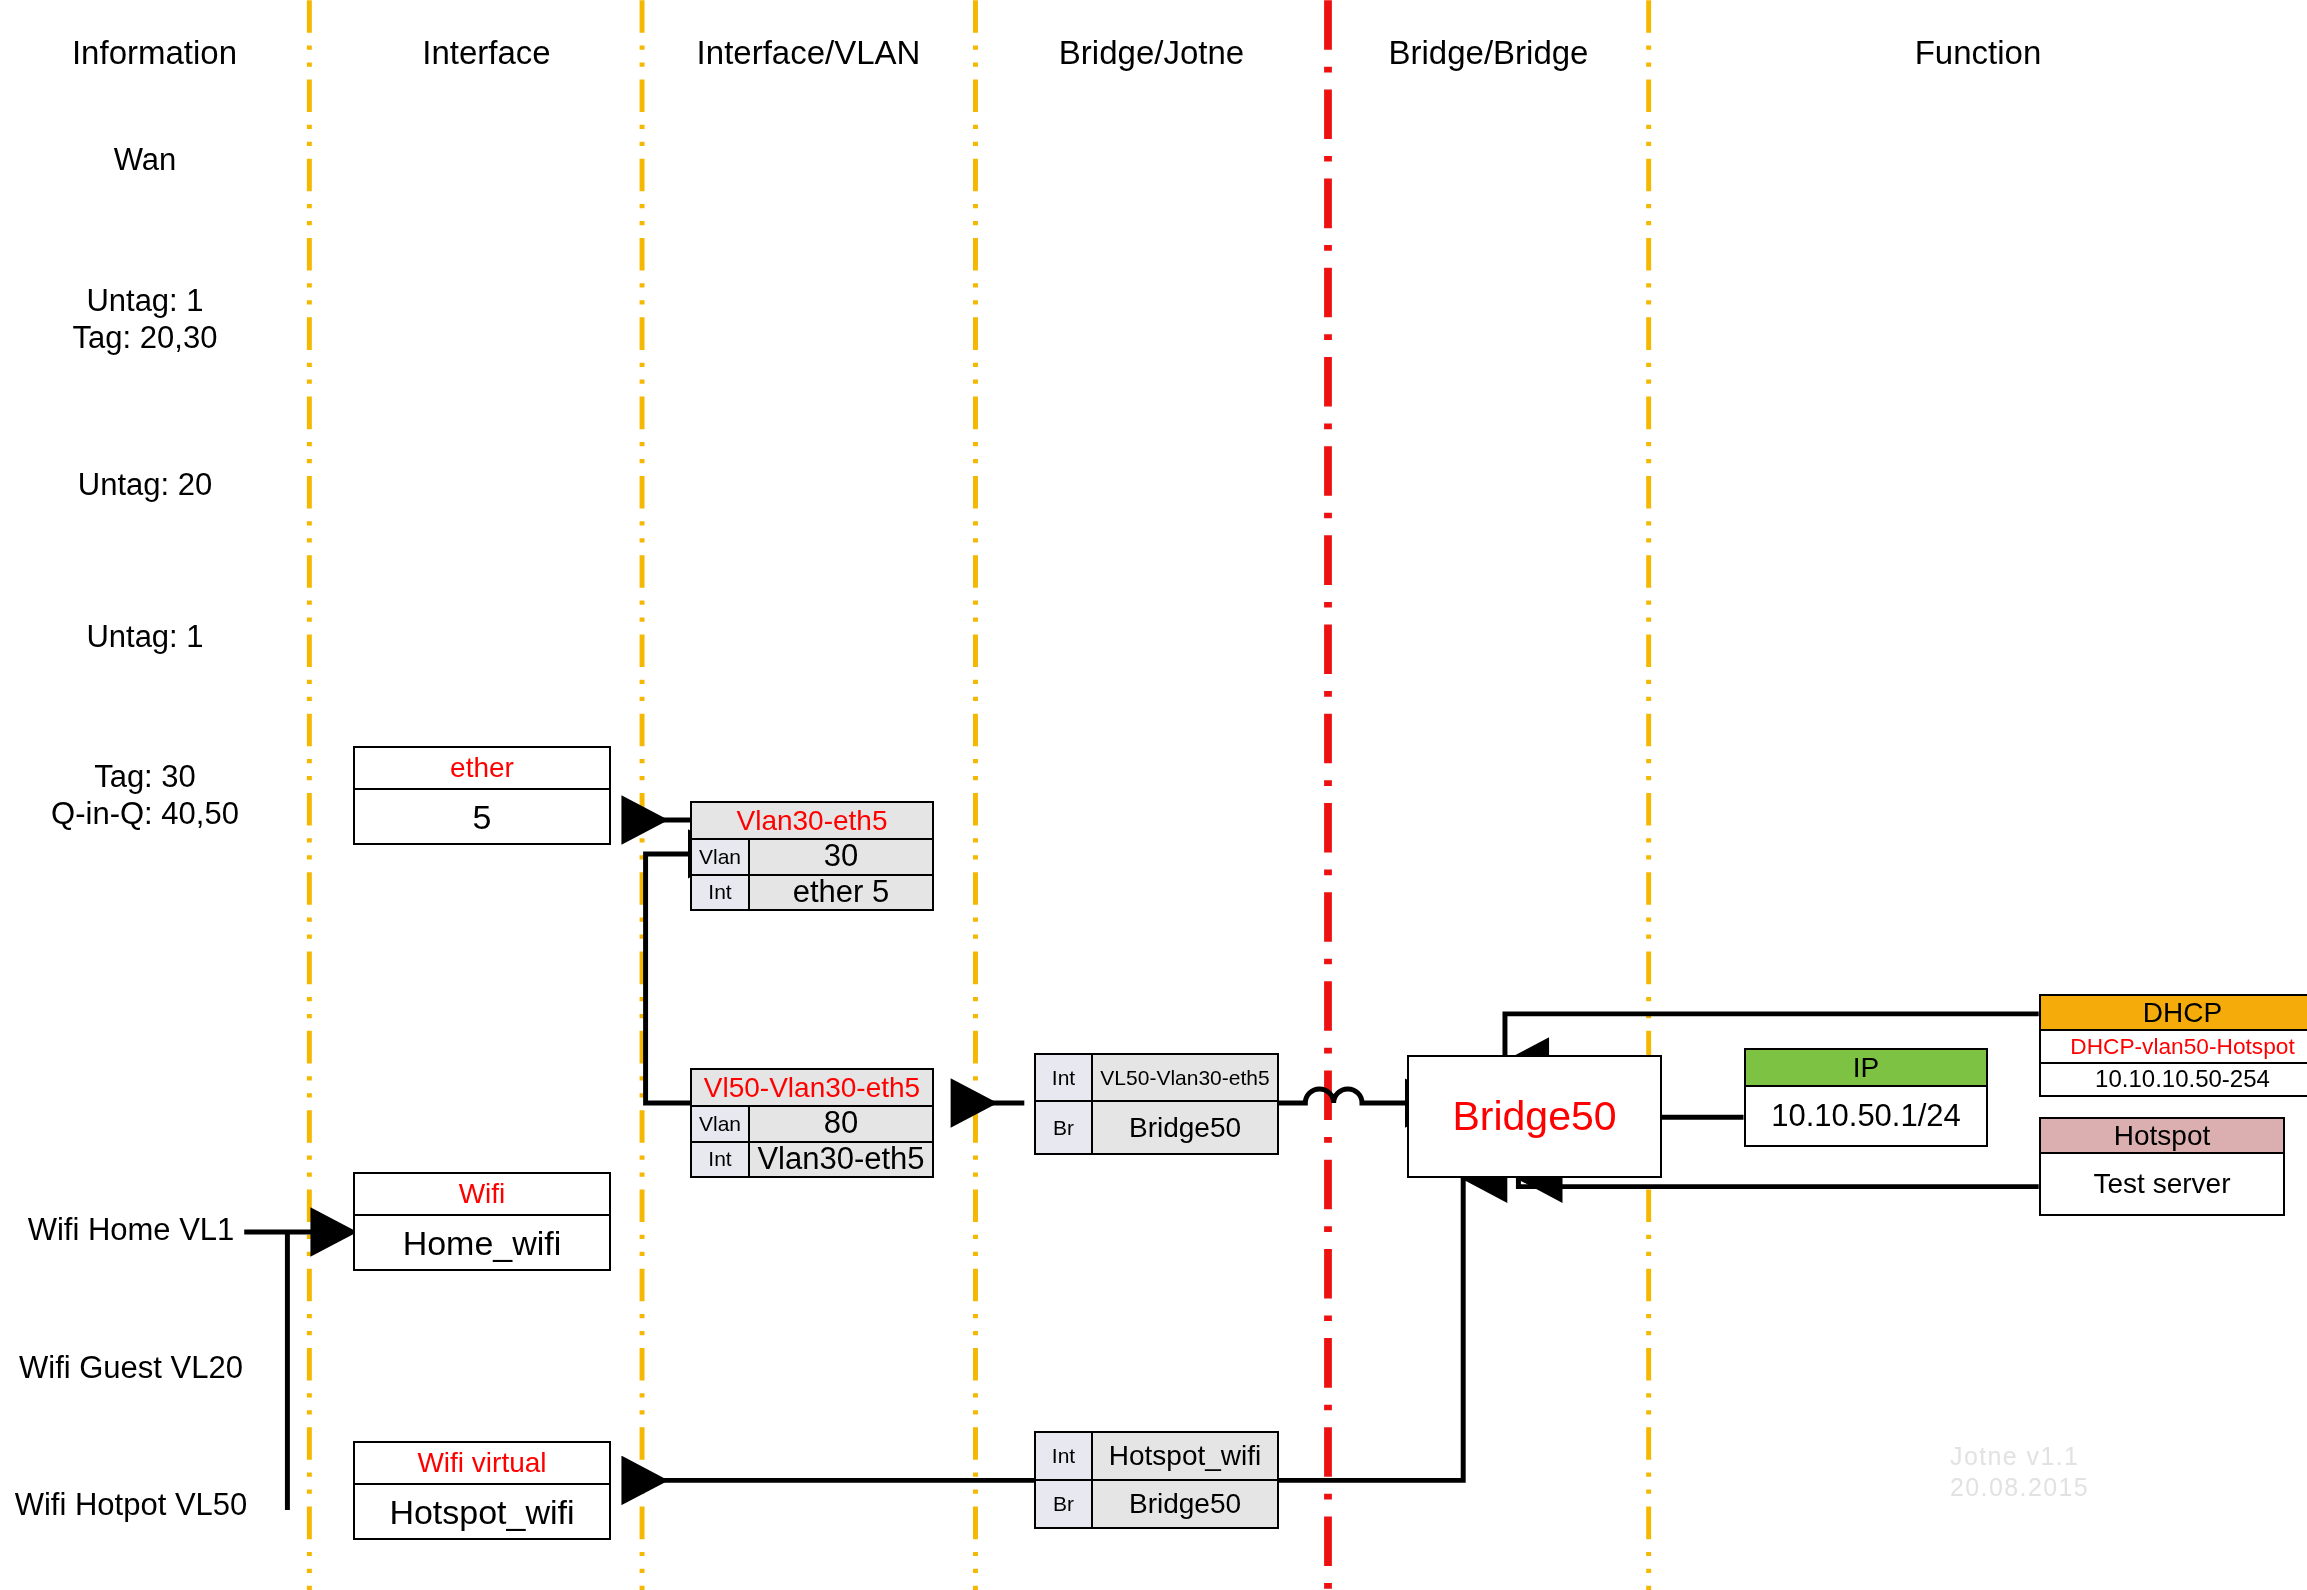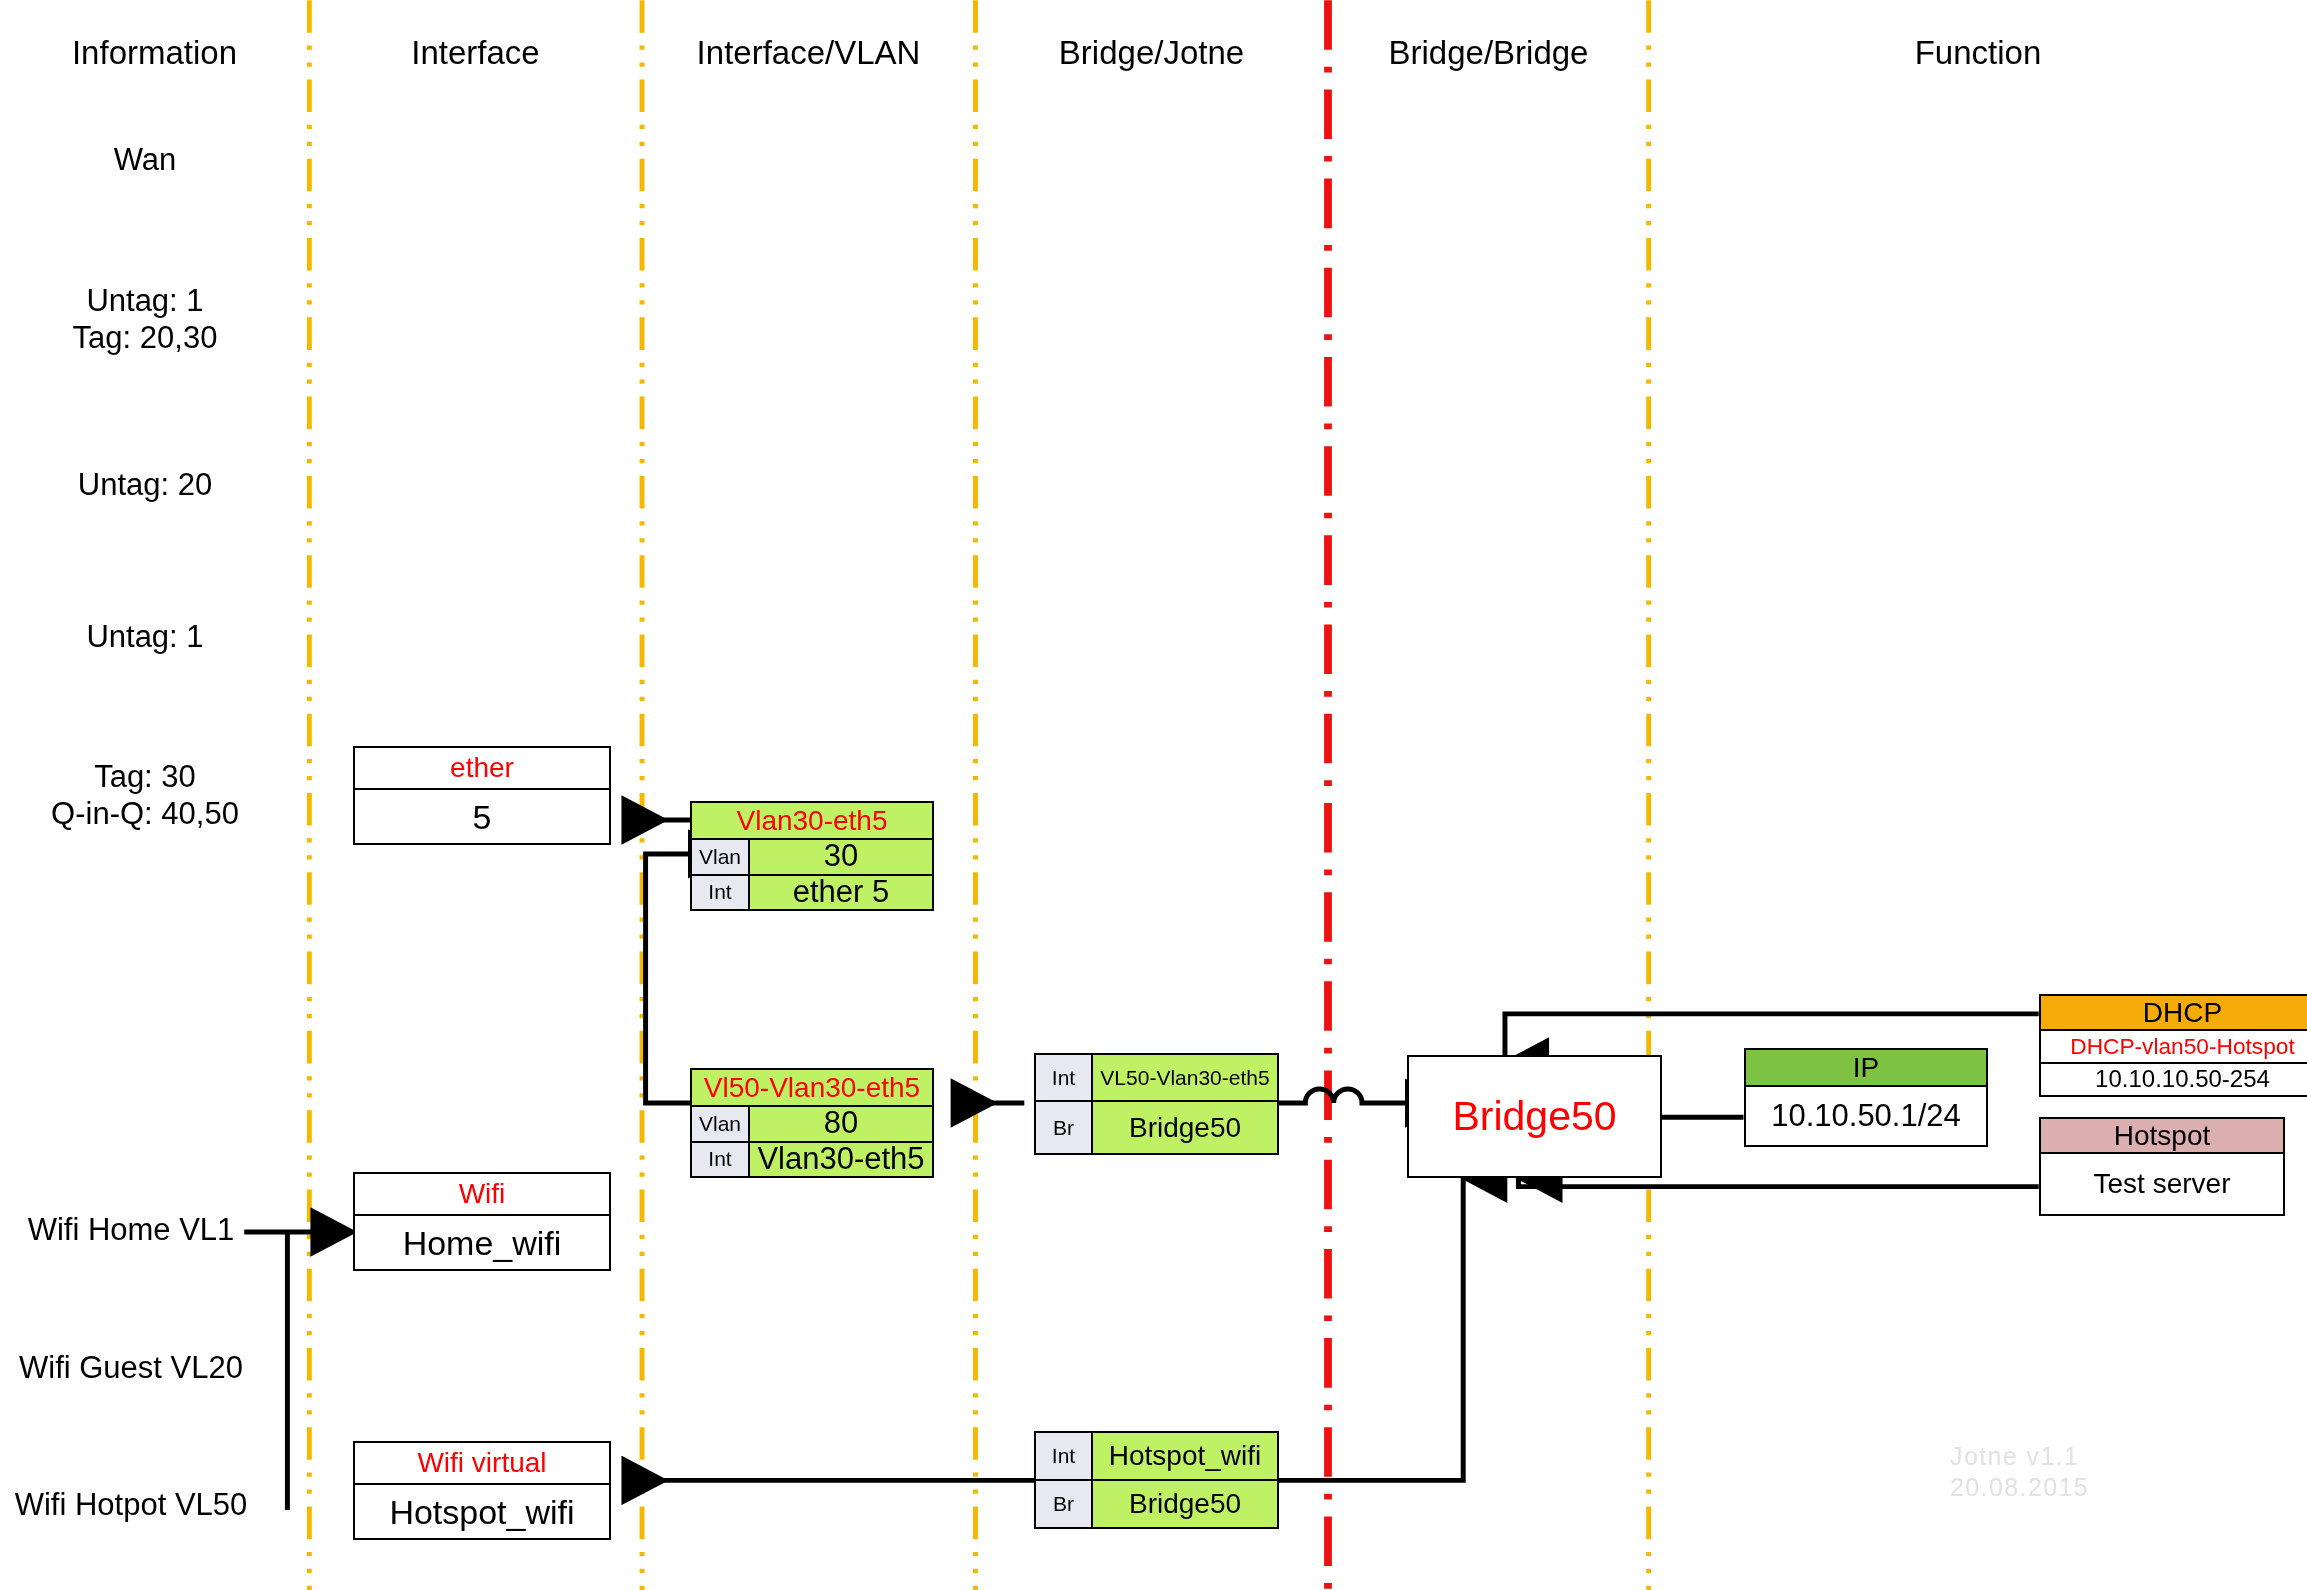--- a/index.html
+++ b/index.html
@@ -77,21 +77,21 @@
   .node .bigred {
     width: 100%; height: 100%;
     display: flex; align-items: center; justify-content: center;
     color: #ff0000; font-size: 41px;
   }
   
   .kv {
     position: absolute;
     box-sizing: border-box;
     border: 2.8px solid #000000;
-    background: #bef264;
+    background: #e5e5e5;
     display: flex;
     flex-direction: column;
   }
   .kv .kv-title {
     box-sizing: border-box;
     border-bottom: 2.8px solid #000000;
     text-align: center;
     color: #ff0000;
     font-size: 28px;
     display: flex;
@@ -210,21 +210,21 @@
 
       <path d="M2880,1676 L2145,1676 L2145,1664" marker-end="url(#arrowU)"></path>
 
       <path d="M345,1740 L442,1740" marker-end="url(#arrowR)"></path>
 
       <path d="M406,2133 L406,1740"></path>
     </g>
   </svg>
 
   <div class="col-header" style="left:0px; top:34px; width:309px;">Information</div>
-  <div class="col-header" style="left:309px; top:34px; width:333px;">Interface</div>
+  <div class="col-header" style="left:320px; top:34px; width:333px;">Interface</div>
   <div class="col-header" style="left:642px; top:34px; width:333px;">Interface/VLAN</div>
   <div class="col-header" style="left:975px; top:34px; width:353px;">Bridge/Jotne</div>
   <div class="col-header" style="left:1328px; top:34px; width:321px;">Bridge/Bridge</div>
   <div class="col-header" style="left:1649px; top:34px; width:658px;">Function</div>
 
   <div class="info-label" style="left:0px; top:142px; width:290px;">Wan</div>
 
   <div class="info-label" style="left:0px; top:283px; width:290px;">
     <div>Untag: 1</div>
     <div>Tag: 20,30</div>

